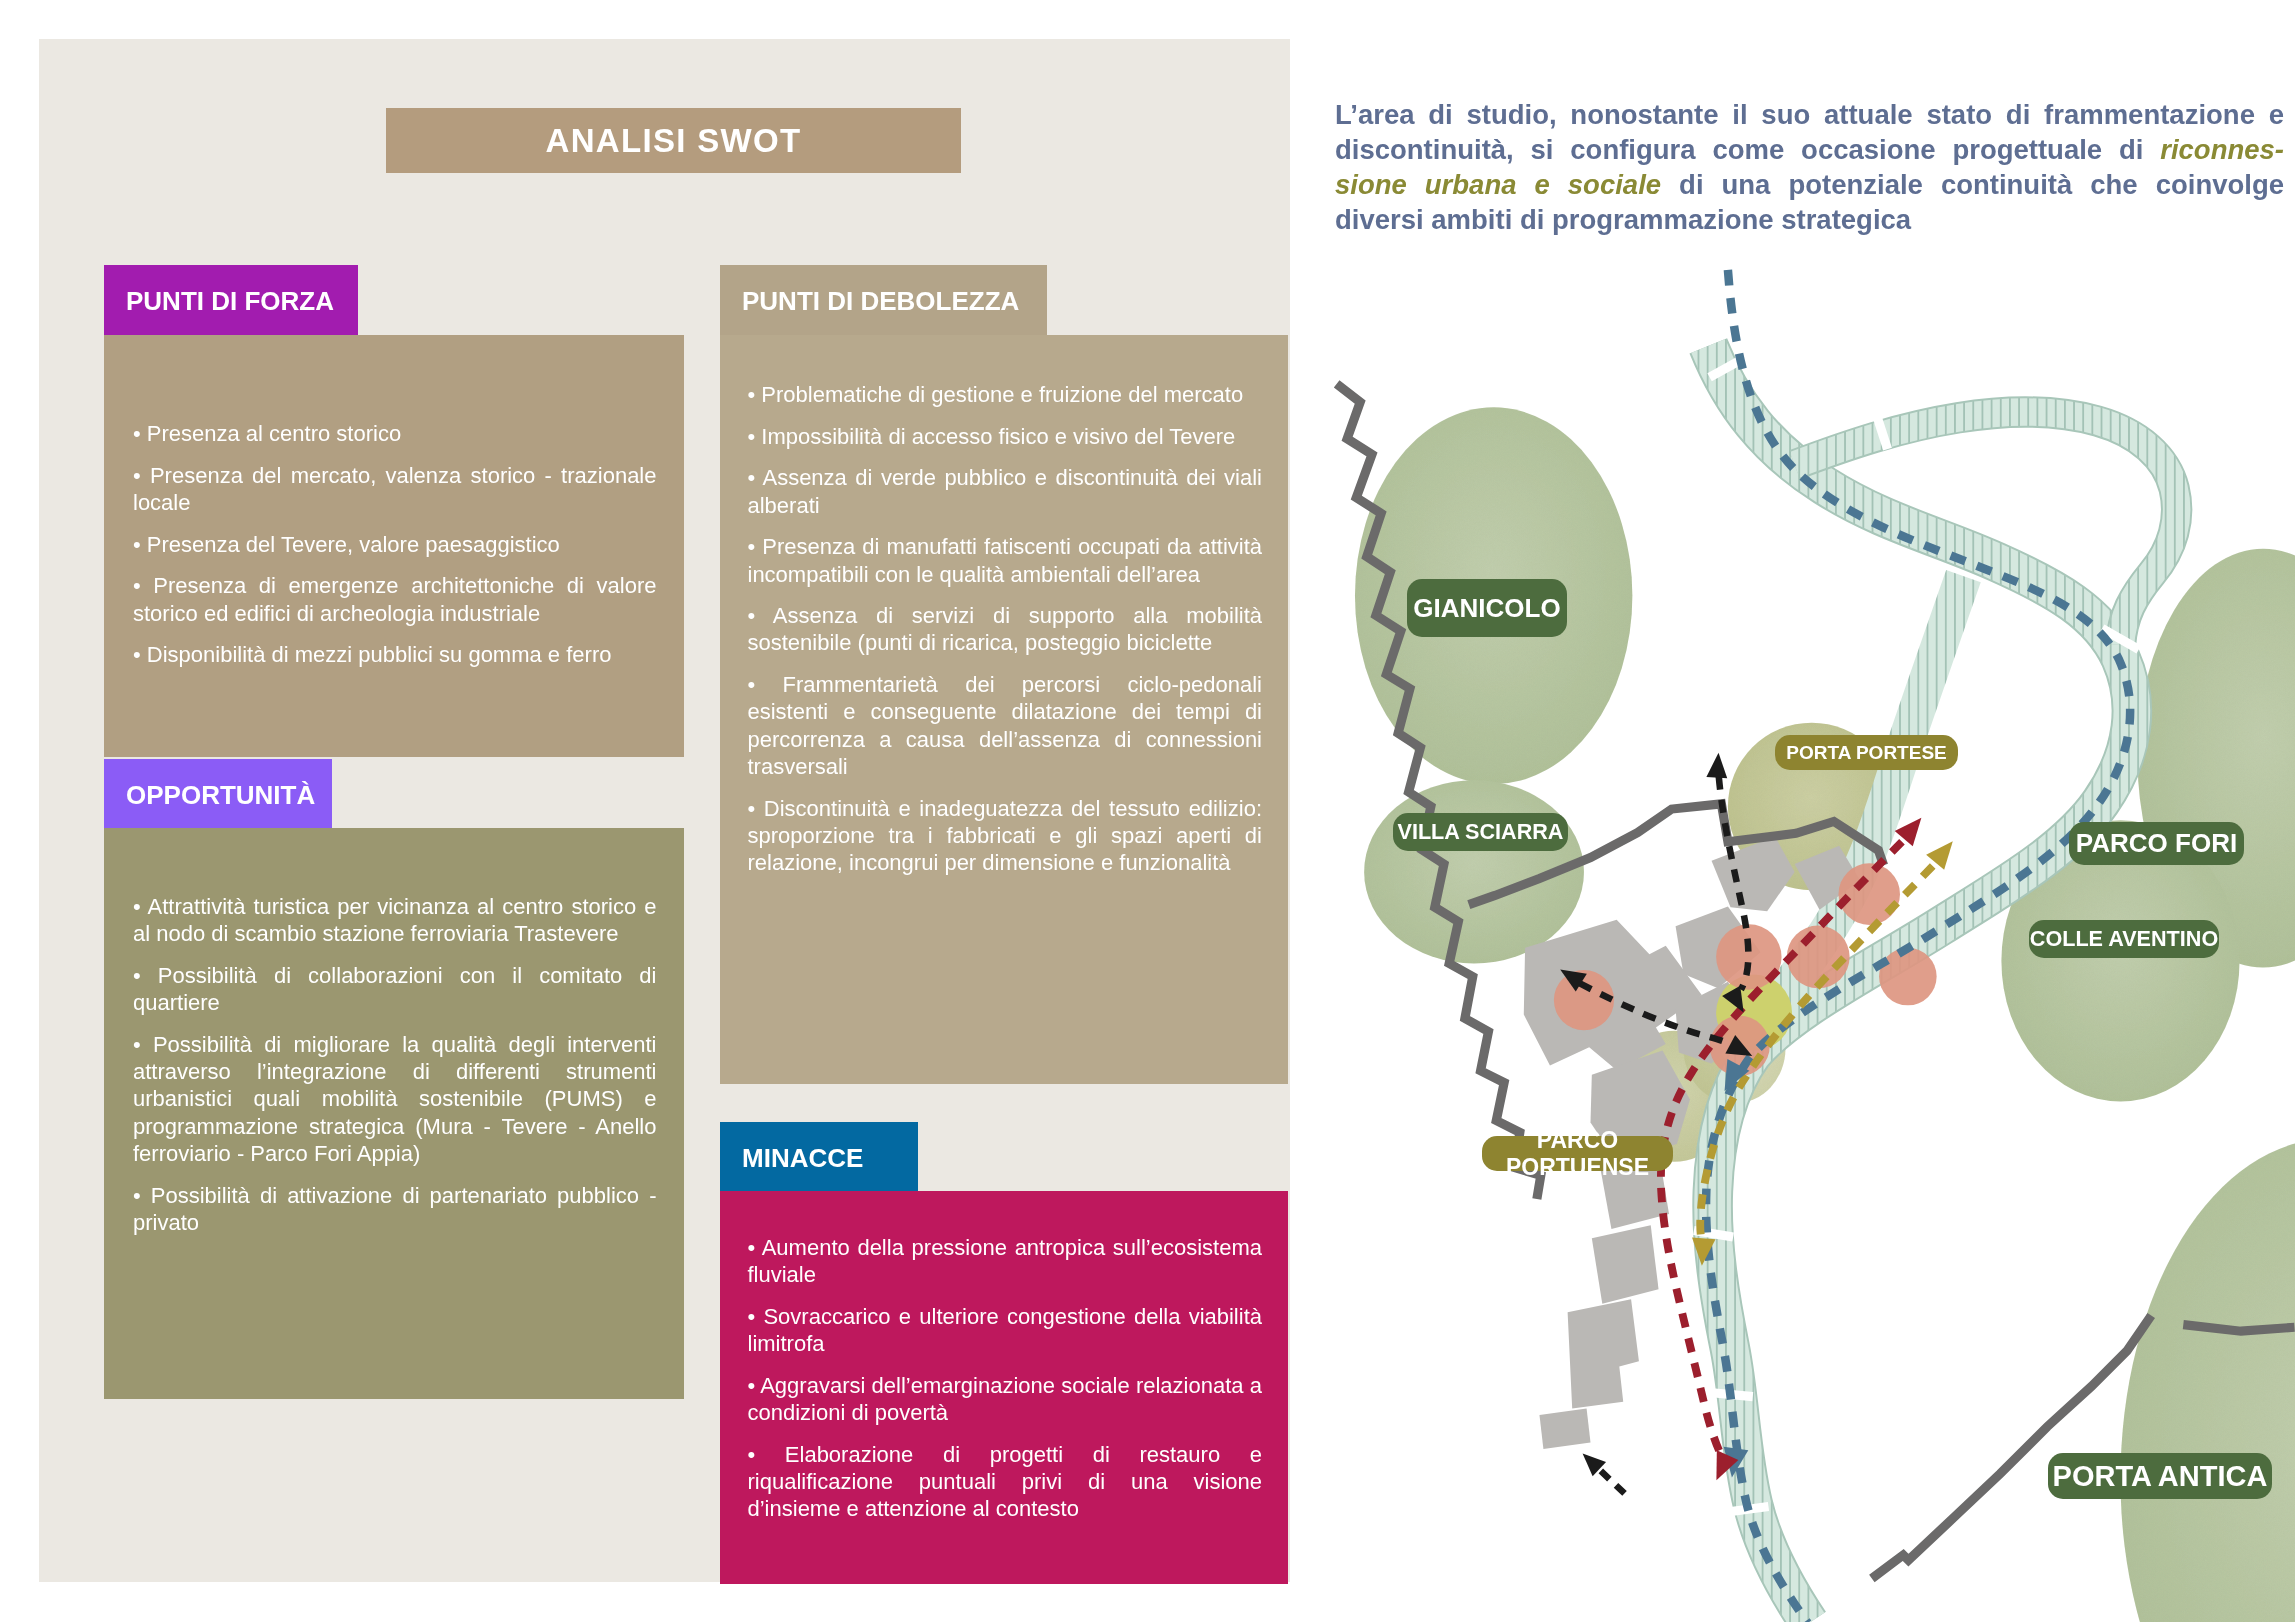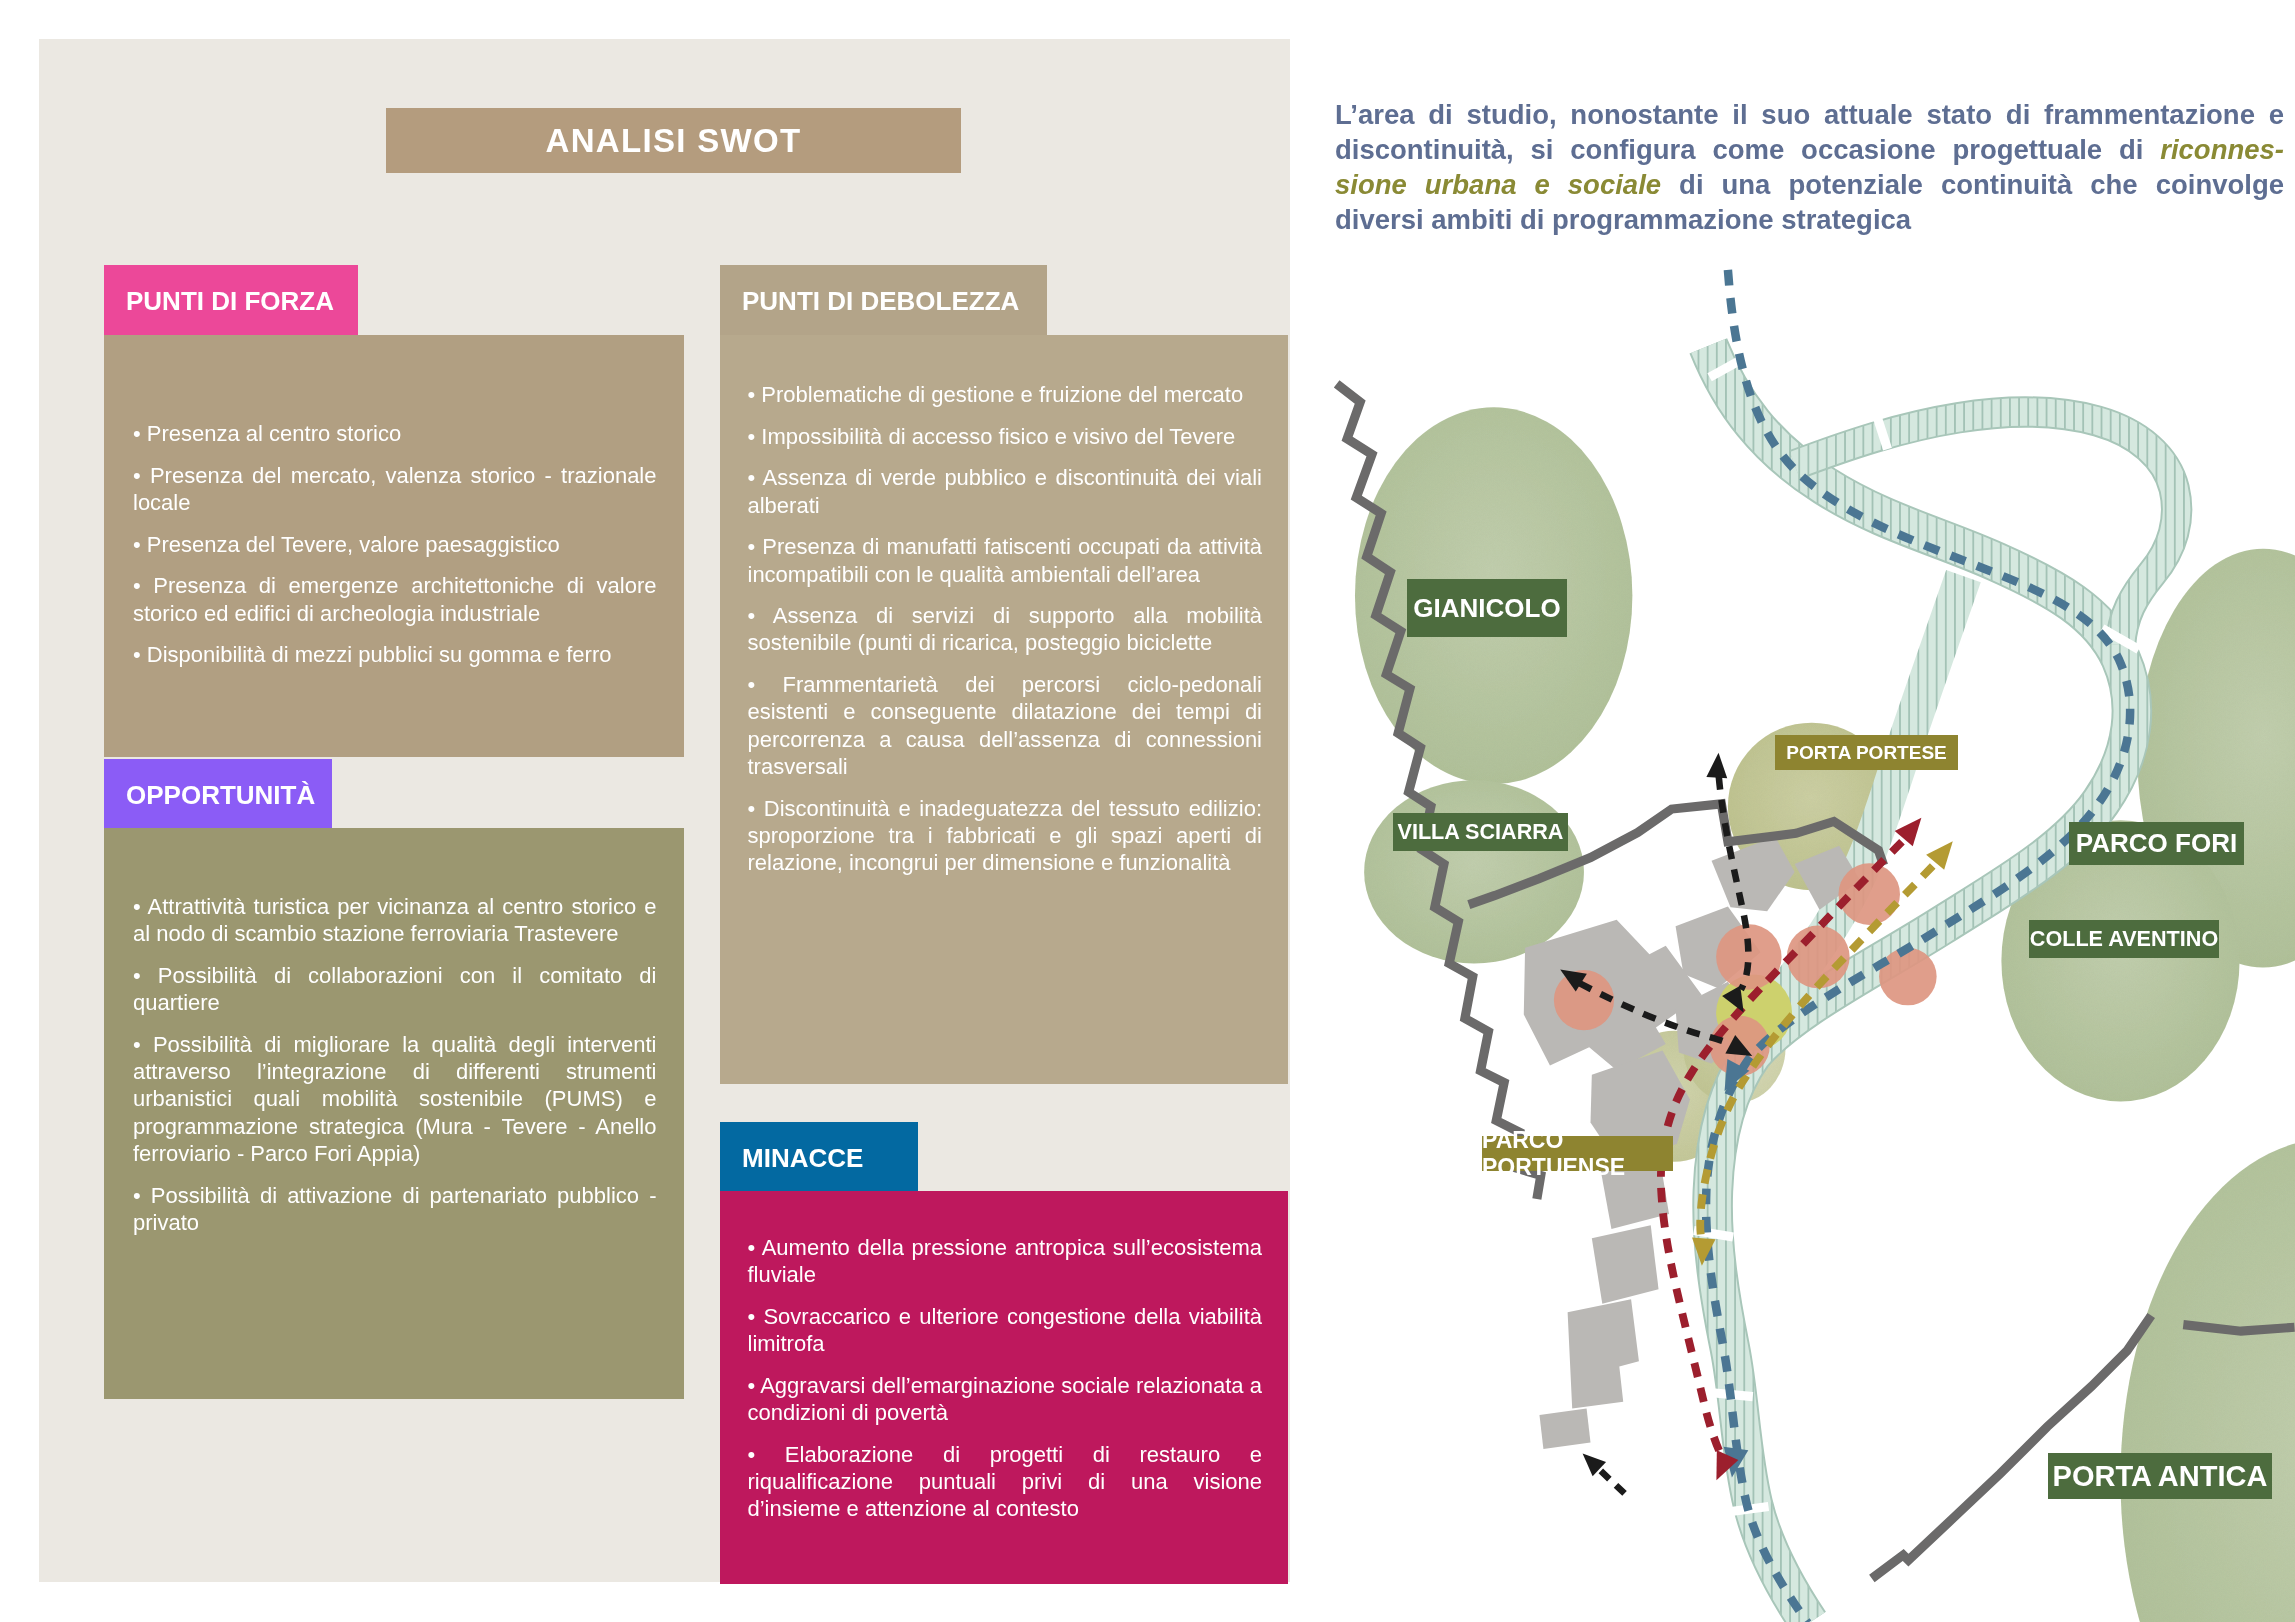--- a/index.html
+++ b/index.html
@@ -11,21 +11,21 @@
   #title-box{position:absolute;left:347px;top:69px;width:575px;height:65px;background:#b49c7e;
     display:flex;align-items:center;justify-content:center;}
   #title-box .t{color:#fff;font-size:33px;font-weight:bold;letter-spacing:1.3px;}
 
   .swot-header{position:absolute;color:#fff;font-weight:bold;font-size:26px;
     display:flex;align-items:center;padding-left:22px;box-sizing:border-box;}
   .swot-body{position:absolute;color:#fff;font-size:22px;line-height:1.24;box-sizing:border-box;
     text-align:justify;}
   .swot-body p{margin:0 0 14.4px 0;}
 
-  #forza-header{left:65px;top:226px;width:254px;height:73px;background:#ec4899;}
+  #forza-header{left:65px;top:226px;width:254px;height:73px;background:#a21caf;}
   #forza-body{left:65px;top:296px;width:580px;height:422px;background:#b19f82;
     padding:85px 27.5px 19.6px 29px;}
 
   #debolezza-header{left:681px;top:226px;width:327px;height:73px;background:#b3a489;}
   #debolezza-body{left:681px;top:296px;width:568px;height:749px;background:#b7a98d;
     padding:46px 26px 19.6px 27.5px;}
 
   #opportunita-header{left:65px;top:720px;width:228px;height:73px;background:#8b5cf6;}
   #opportunita-body{left:65px;top:789px;width:580px;height:571px;background:#9b9770;
     padding:65px 27.5px 19.6px 29px;}
@@ -38,21 +38,21 @@
   #intro{position:absolute;left:1335px;top:98px;width:949px;color:#5e6e92;
     font-size:27.5px;font-weight:bold;line-height:1.27;}
   .intro-line{text-align:left;}
   .intro-line.j{text-align:justify;text-align-last:justify;}
   .accent{color:#8a8a35;font-style:italic;}
 
   
   #map{position:absolute;left:1309px;top:249px;width:987px;height:1374px;}
   #map svg{position:absolute;left:0;top:0;}
   .map-label{position:absolute;color:#fff;font-weight:bold;display:flex;align-items:center;
-    justify-content:center;text-align:left;}
+    justify-content:center;text-align:center;border-radius:15px;}
   .lab-green{background:#4d6c3e;}
   .lab-olive{background:#8e8430;}
   #lab-gianicolo{left:98px;top:330px;width:160px;height:58px;font-size:26px;}
   #lab-villa-sciarra{left:84px;top:564px;width:175px;height:38px;font-size:21.6px;}
   #lab-porta-portese{left:466px;top:486px;width:183px;height:35px;font-size:19px;}
   #lab-parco-fori{left:760px;top:573px;width:175px;height:43px;font-size:26px;}
   #lab-colle-aventino{left:720px;top:671px;width:190px;height:38px;font-size:21.6px;}
   #lab-parco-portuense{left:173px;top:887px;width:191px;height:35px;font-size:23px;}
   #lab-appia-antica{left:739px;top:1204px;width:224px;height:46px;font-size:29px;}
 </style>

